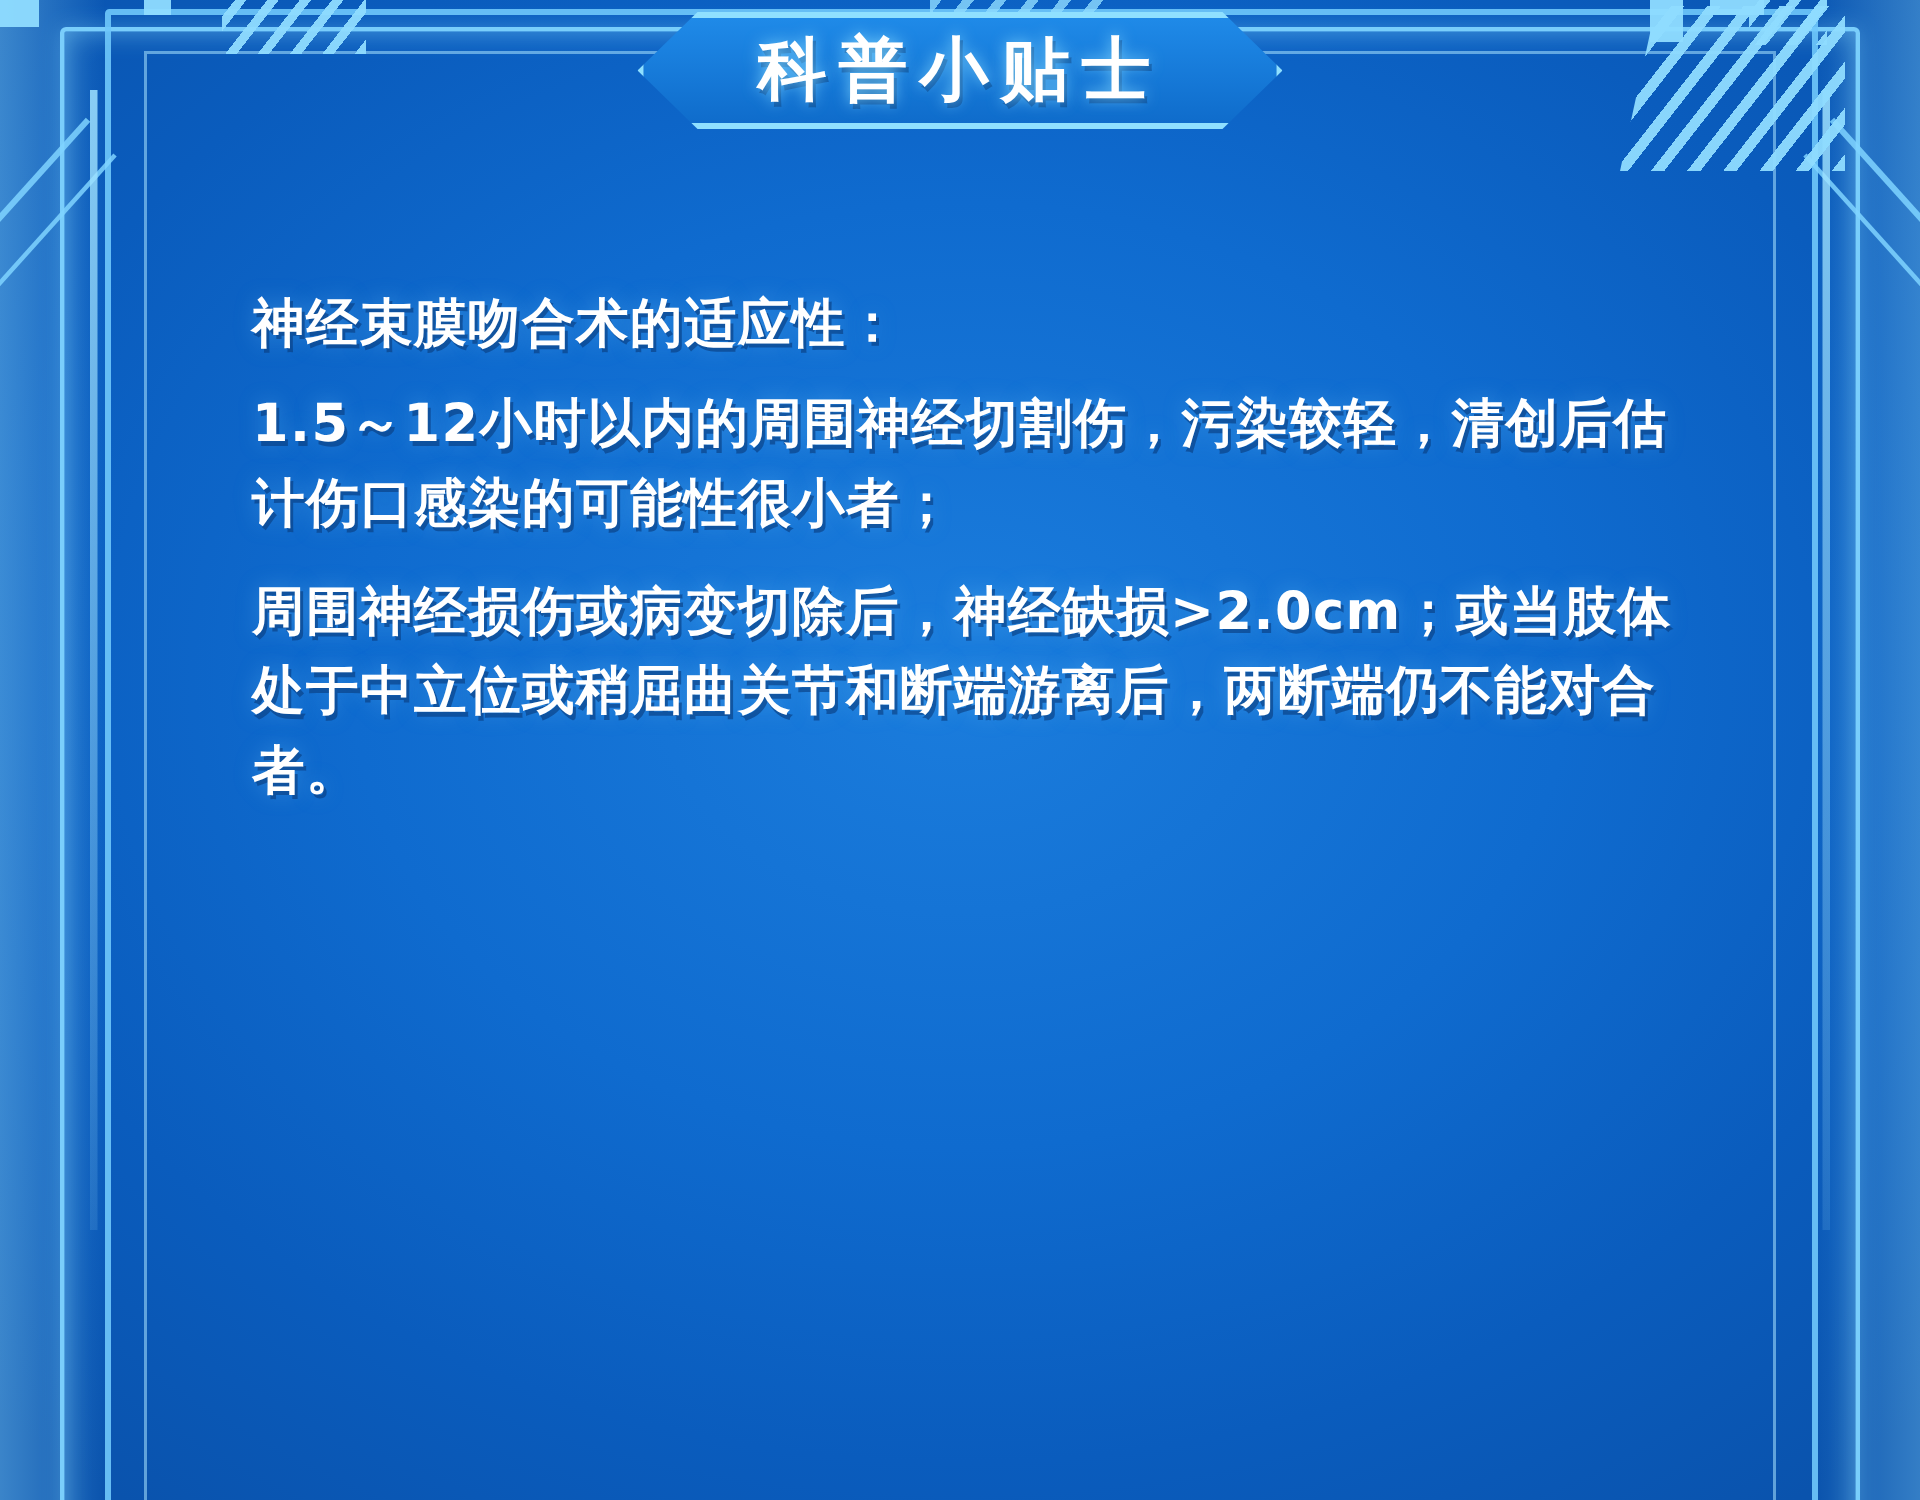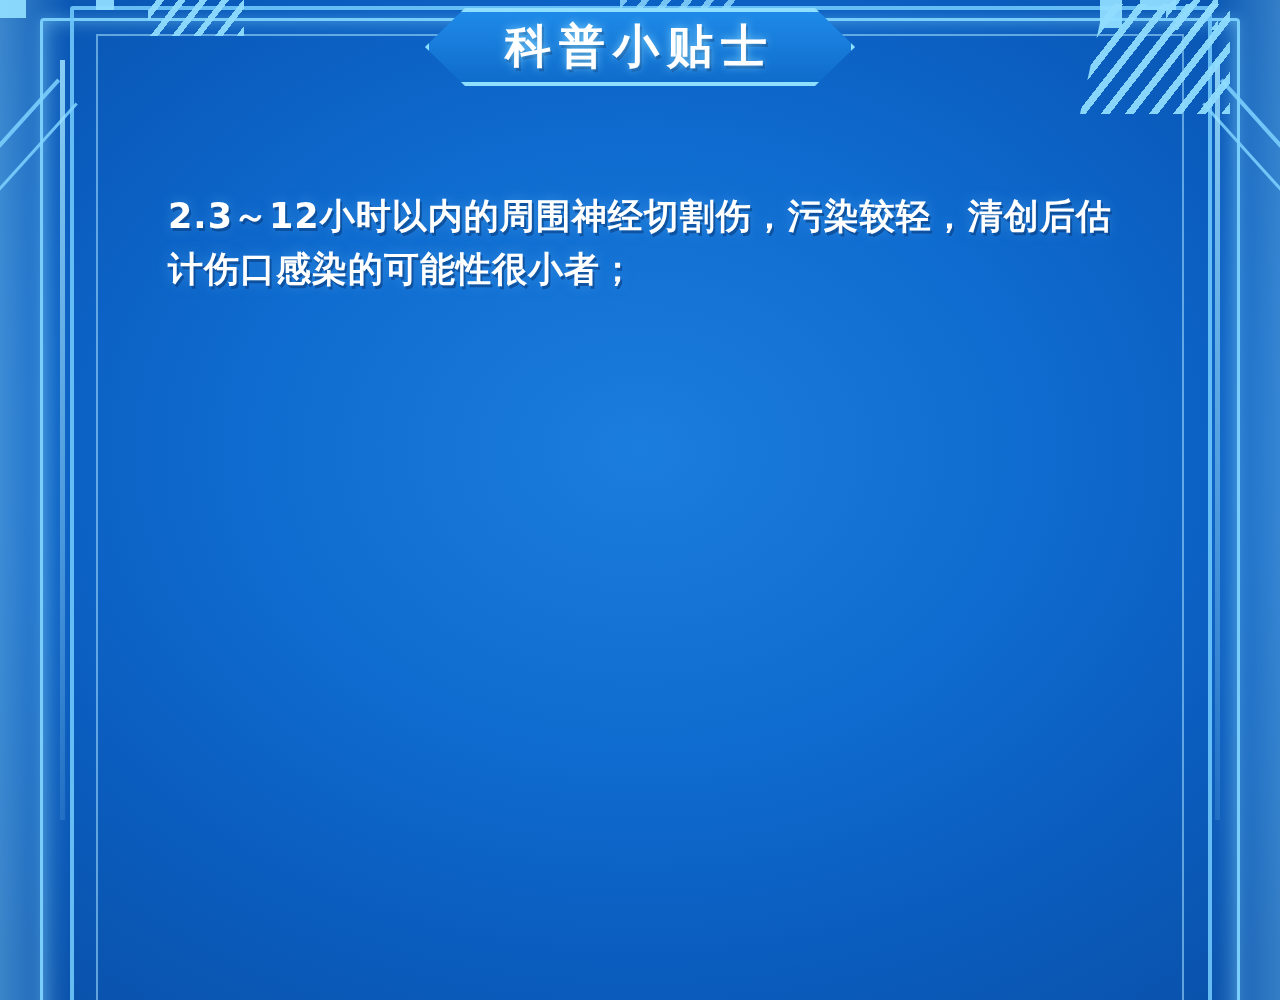--- a/index.html
+++ b/index.html
@@ -279,16 +279,18 @@
   <div class="block block-b"></div>
   <div class="block block-c"></div>
   <div class="block block-d"></div>
 
   <div class="title-wrap">
     <div class="title-plate"></div>
     <div class="title-text">科普小贴士</div>
   </div>
 
   <div class="content">
-    <p>2.3～12小时以内的周围神经切割伤，污染较轻，清创后估计伤口感染的可能性很小者；</p>
+    <p class="tight">神经束膜吻合术的适应性：</p>
+    <p>1.5～12小时以内的周围神经切割伤，污染较轻，清创后估计伤口感染的可能性很小者；</p>
+    <p>周围神经损伤或病变切除后，神经缺损&gt;2.0cm；或当肢体处于中立位或稍屈曲关节和断端游离后，两断端仍不能对合者。</p>
   </div>
 
 </div>
 
 </body></html>

